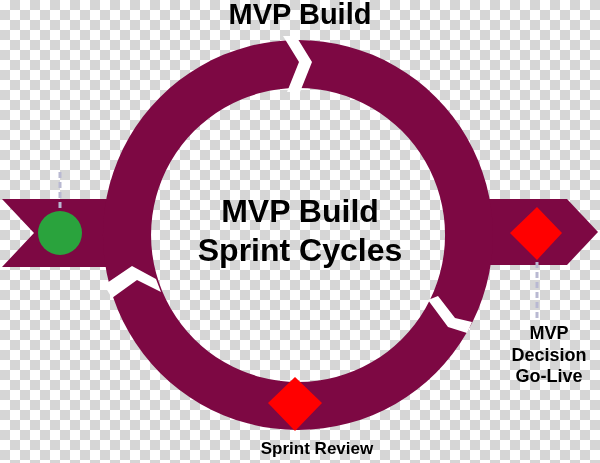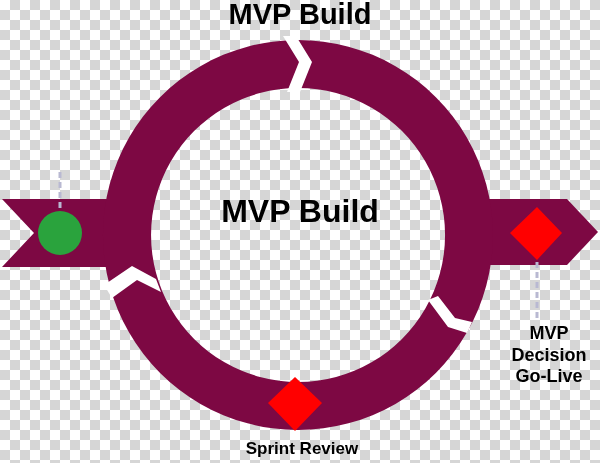--- a/index.html
+++ b/index.html
@@ -16,21 +16,21 @@
   .diagram { position:absolute; left:0; top:0; width:600px; height:463px; }
   .label {
     position:absolute; font-weight:bold; color:#000; text-align:center;
     font-family:"Liberation Sans", sans-serif; line-height:1.12;
   }
   .top-label { left:200px; top:-2px; width:200px; font-size:29px; }
   .center-title { left:170px; top:192px; width:260px; font-size:32px; line-height:1.22; }
   .center-title span { display:block; }
   .golive-label { left:494px; top:323px; width:110px; font-size:18px; line-height:1.2; }
   .golive-label span { display:block; }
-  .review-label { left:207px; top:439px; width:190px; font-size:17px; }
+  .review-label { left:222px; top:439px; width:190px; font-size:17px; }
 </style>
 </head>
 <body>
 
 <svg class="diagram" viewBox="0 0 600 463" width="600" height="463">
 
   <polygon points="2,199 130,199 130,267 2,267 34,233" fill="#7d0843"></polygon>
 
   <polygon points="460,199 567,199 598,232 567,265 460,265" fill="#7d0843"></polygon>
 
@@ -47,20 +47,21 @@
   <line x1="537" y1="262" x2="537" y2="318" stroke="#b9b9d2" stroke-width="3" stroke-dasharray="6,4"></line>
   <polygon points="537,207 562,233 537,260 510,233" fill="#ff0000"></polygon>
 
   <polygon points="295,377 322,403 295,431 268,403" fill="#ff0000"></polygon>
 </svg>
 
 <div class="label top-label">MVP Build</div>
 
 <div class="label center-title">
   <span>MVP Build</span>
+  <span>Sprint Cycles</span>
 </div>
 
 <div class="label golive-label">
   <span>MVP</span>
   <span>Decision</span>
   <span>Go-Live</span>
 </div>
 
 <div class="label review-label">Sprint Review</div>
 

